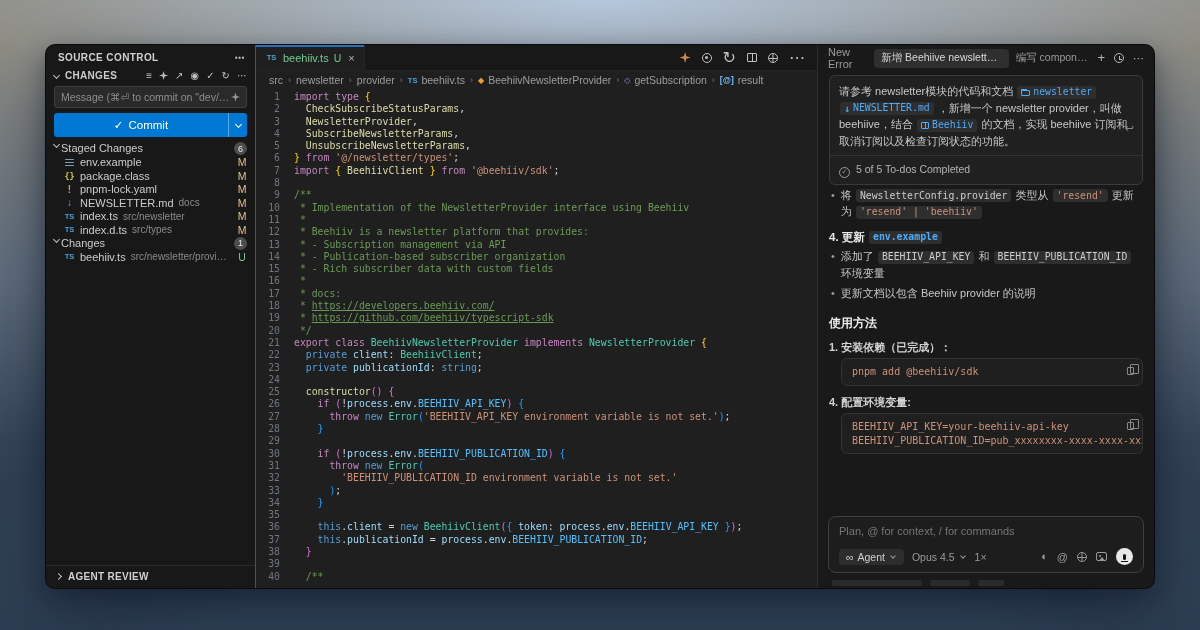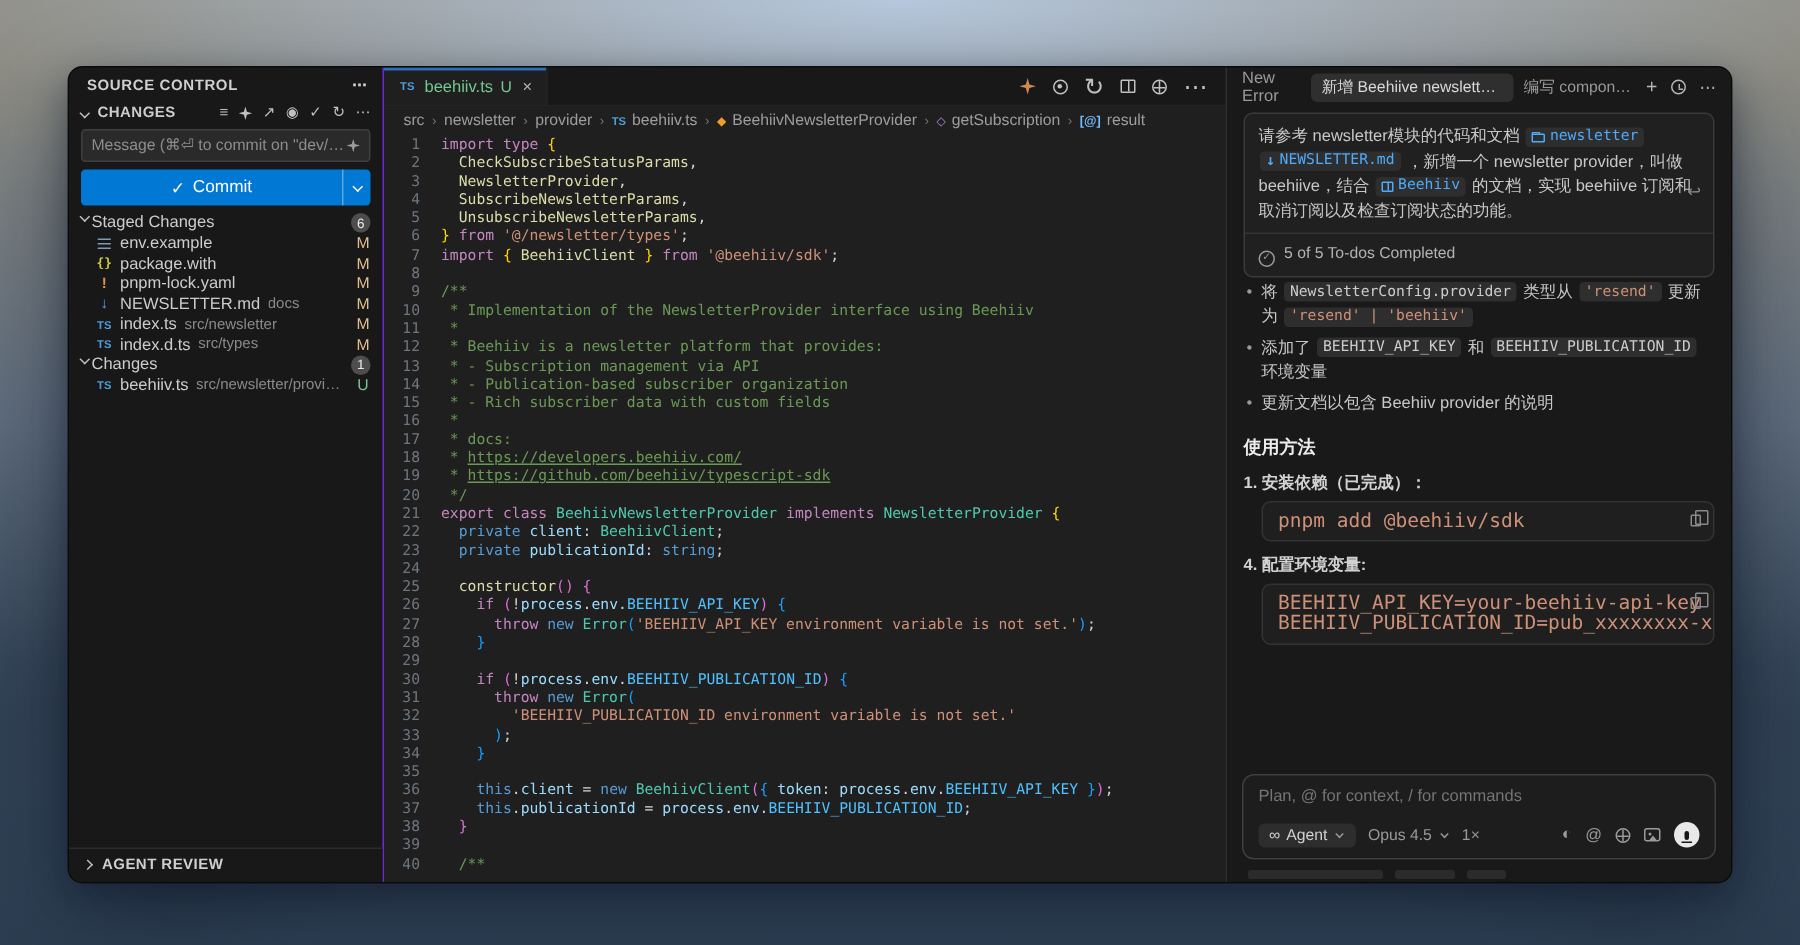--- a/index.html
+++ b/index.html
@@ -111,21 +111,21 @@
   .i-book:before{content:"";position:absolute;left:3px;top:0;bottom:0;border-left:1px solid #4daafc}
   .todos-row{border-top:1px solid #333;margin:0 -9px;padding:6px 9px;display:flex;align-items:flex-end;gap:6px;color:#b3b3b3;font-size:10.5px}
   .i-check-circle{display:inline-flex;width:11px;height:11px;border:1.2px solid #9a9a9a;border-radius:50%;align-items:center;justify-content:center;font-size:7px;color:#9a9a9a}
   .ch3{margin:9px 0 2px;font-weight:bold;color:#e8e8e8;font-size:11.5px}
   .ch2{margin:12px 0 4px;font-weight:bold;color:#ececec;font-size:12px}
   .cstep{margin:7px 0 3px;color:#d2d2d2;font-weight:bold;font-size:11px}
   .cbullet{display:flex;margin:2px 0 4px 2px}
   .cbullet .dot{color:#9a9a9a;margin-right:6px;line-height:1.5}
   .cbullet .btext{flex:1}
   .ccode{position:relative;background:#1f1f1f;border:1px solid #333;border-radius:6px;margin:3px 0 8px 12px;padding:6px 26px 6px 10px;
-    font-family:"DejaVu Sans Mono","Liberation Mono",monospace;font-size:13px;line-height:13.5px;white-space:pre;overflow:hidden}
+    font-family:"DejaVu Sans Mono","Liberation Mono",monospace;font-size:10px;line-height:13.5px;white-space:pre;overflow:hidden}
   .ccode .copy{position:absolute;right:8px;top:5px;color:#8a8a8a}
   .chat-inputbox{margin:4px 10px 6px;border:1px solid #3f3f3f;border-radius:8px;background:#1d1d1d;padding:8px 10px 7px}
   .chat-ph{color:#757575;font-size:11px}
   .chat-controls{display:flex;align-items:center;gap:8px;margin-top:11px;color:#9a9a9a;font-size:10.5px}
   .agent-pill{display:flex;align-items:center;gap:4px;background:#2d2d2d;border-radius:4px;padding:2px 7px;color:#d0d0d0}
   .agent-pill .chev,.model-sel .chev{border-color:#9a9a9a;width:4px;height:4px}
   .model-sel{display:flex;align-items:center;gap:4px}
   .chat-controls .right{margin-left:auto;display:flex;align-items:center;gap:9px}
   .i-half{font-size:11px;line-height:11px}
   .i-img{display:inline-block;width:11px;height:9px;border:1.2px solid currentColor;border-radius:2px;position:relative;overflow:hidden}
@@ -186,21 +186,21 @@
               <i></i>
               <i></i>
             </span>
           </span>
           <span class="file-name">env.example</span>
           <span class="file-desc"></span>
           <span class="file-status st-M">M</span>
         </div>
         <div class="file-row">
           <span class="fi fi-json">{}</span>
-          <span class="file-name">package.with</span>
+          <span class="file-name">package.class</span>
           <span class="file-desc"></span>
           <span class="file-status st-M">M</span>
         </div>
         <div class="file-row">
           <span class="fi fi-warn">!</span>
           <span class="file-name">pnpm-lock.yaml</span>
           <span class="file-desc"></span>
           <span class="file-status st-M">M</span>
         </div>
         <div class="file-row">
@@ -296,20 +296,21 @@
         <div class="todos-row">
           <span class="i-check-circle">✓</span>
           <span>5 of 5 To-dos Completed</span>
         </div>
       </div>
       <div id="chat-blocks">
           <div class="cbullet">
             <span class="dot">•</span>
             <span class="btext">将 <span class="pill">NewsletterConfig.provider</span> 类型从 <span class="pill str">'resend'</span> 更新为 <span class="pill str">'resend' | 'beehiiv'</span></span>
           </div>
+          <div class="ch3">4. 更新 <span class="pill blue">env.example</span></div>
           <div class="cbullet">
             <span class="dot">•</span>
             <span class="btext">添加了 <span class="pill">BEEHIIV_API_KEY</span> 和 <span class="pill">BEEHIIV_PUBLICATION_ID</span> 环境变量</span>
           </div>
           <div class="cbullet">
             <span class="dot">•</span>
             <span class="btext">更新文档以包含 Beehiiv provider 的说明</span>
           </div>
           <div class="ch2">使用方法</div>
           <div class="cstep">1. 安装依赖（已完成）：</div>

